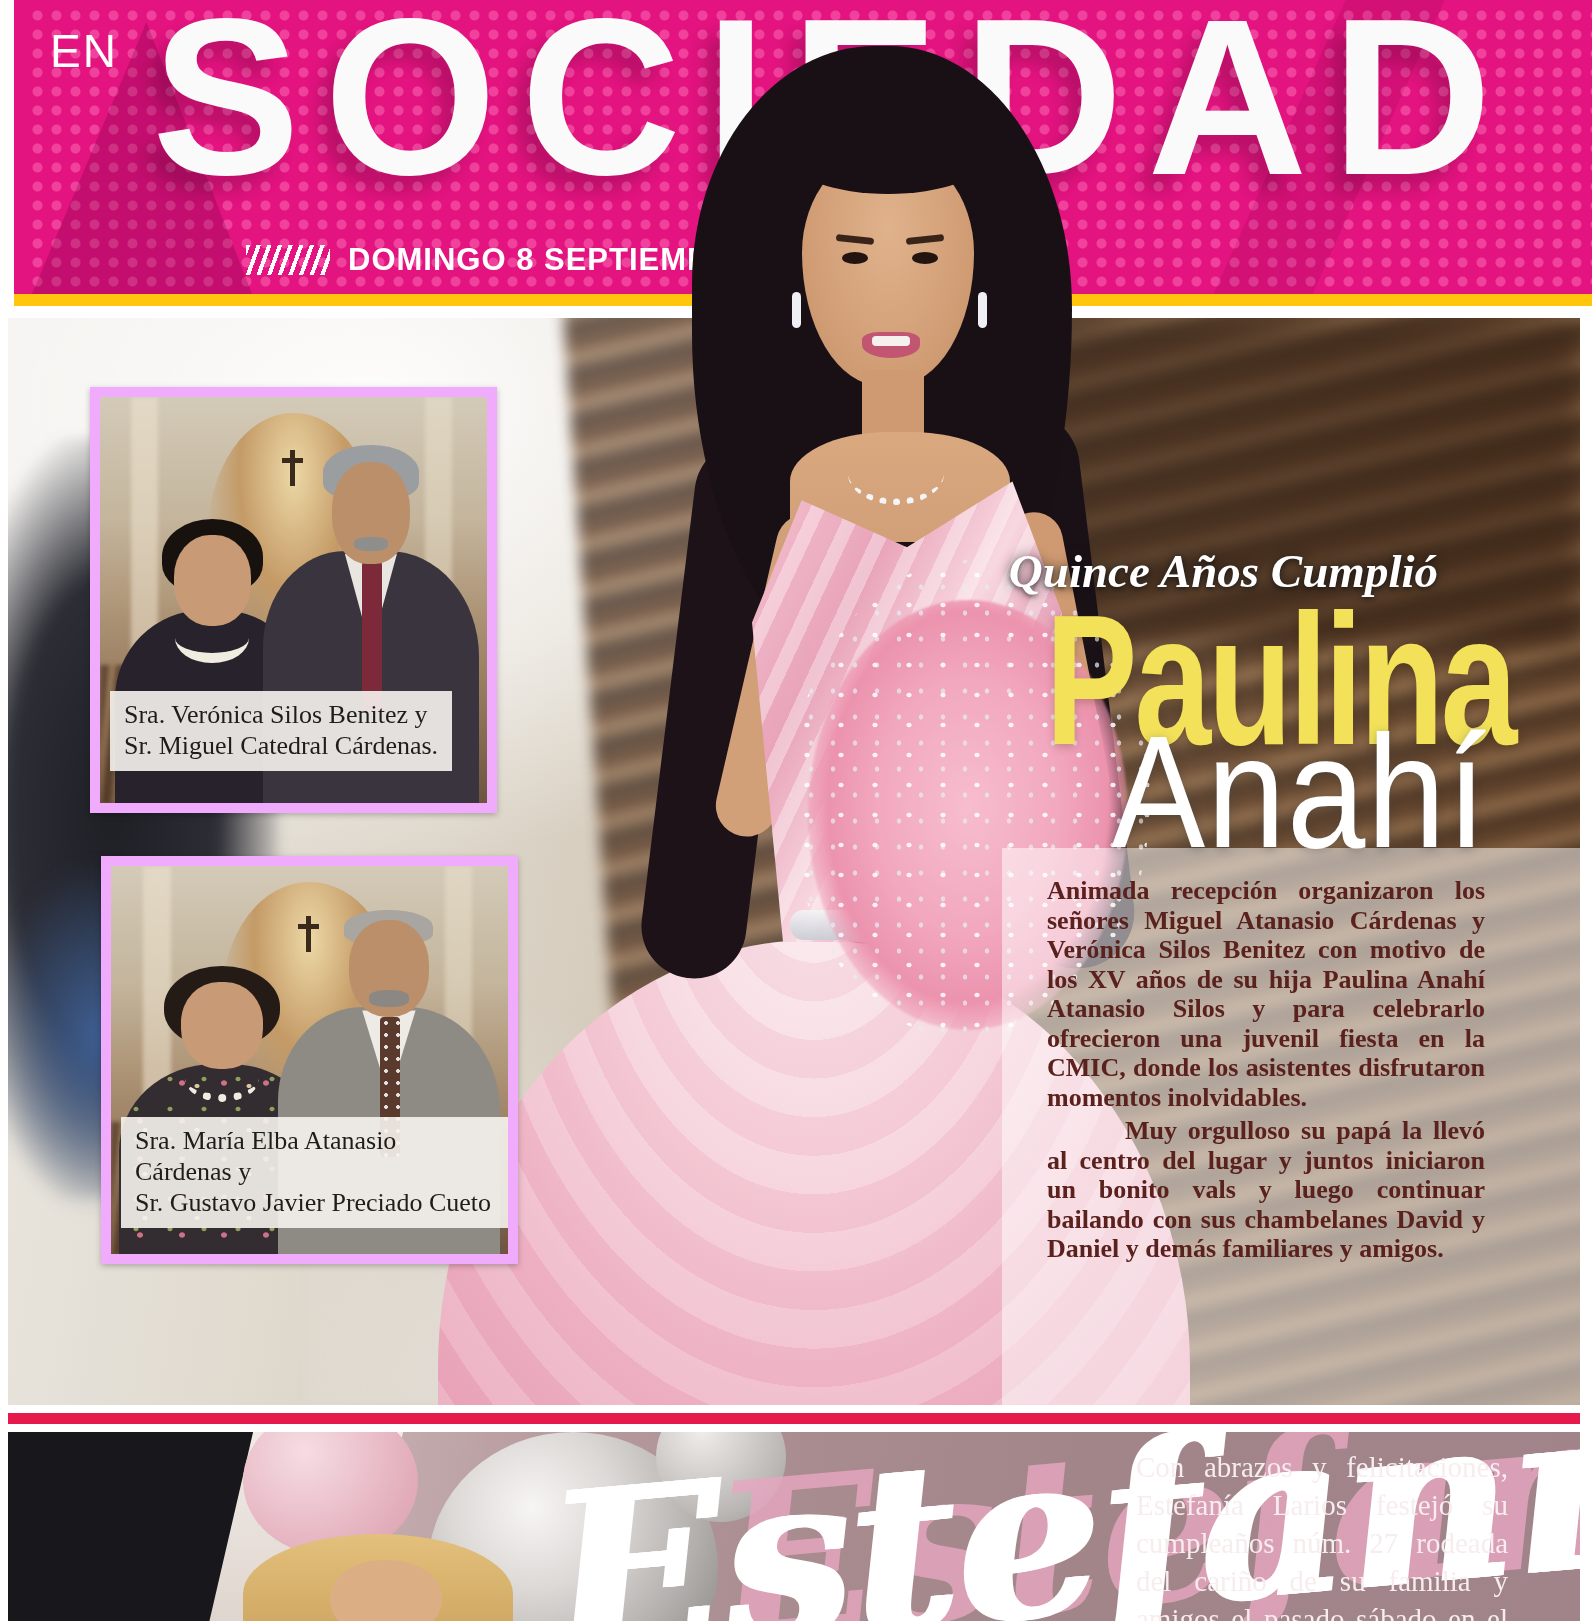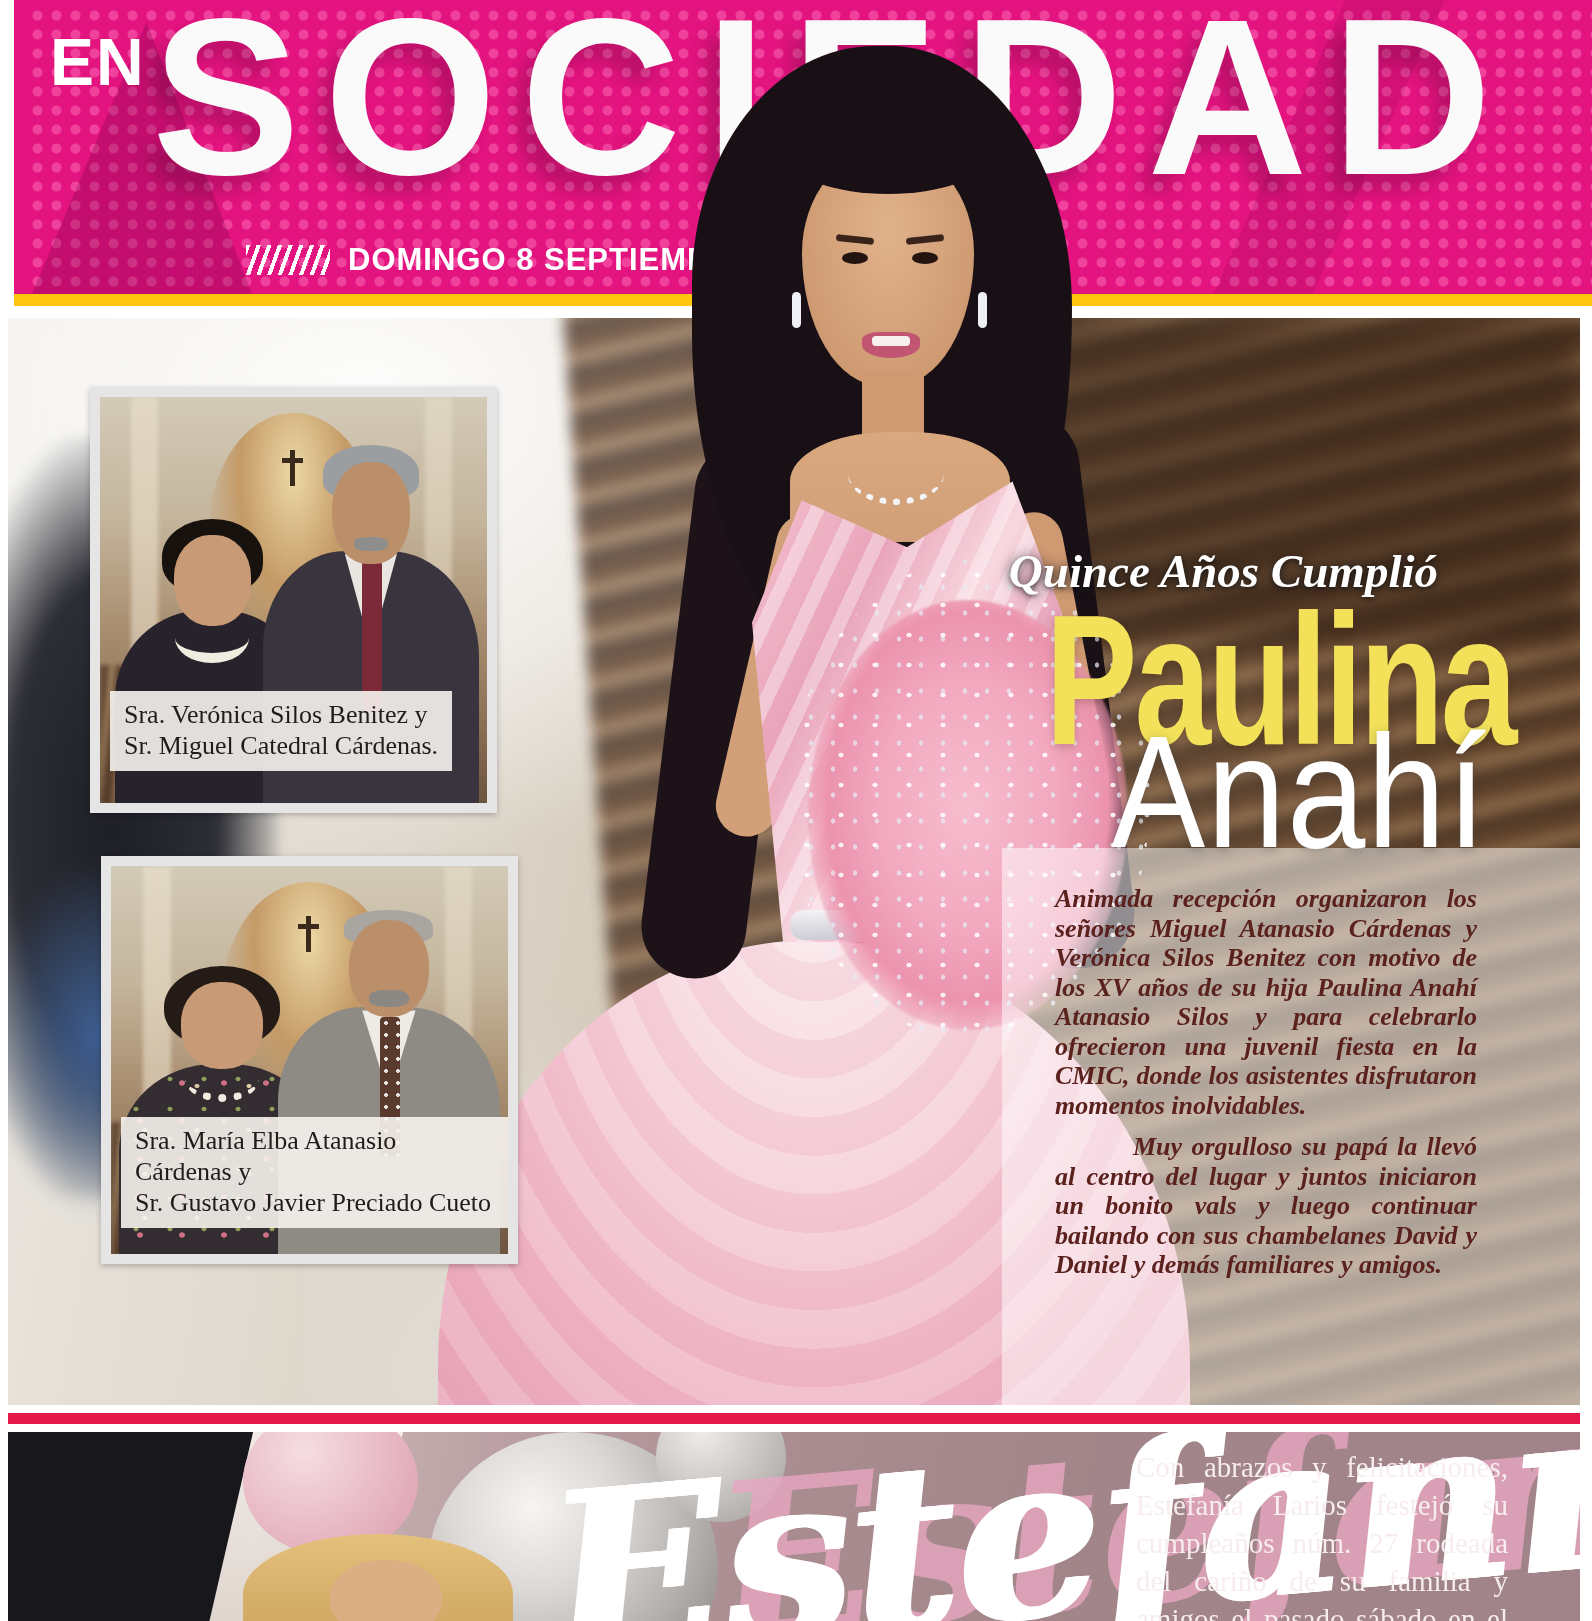--- a/index.html
+++ b/index.html
@@ -8,21 +8,21 @@
 
   
   .masthead{position:absolute;left:14px;top:0;width:1578px;height:294px;background:#E3137F;overflow:hidden;z-index:1;}
   .dots{position:absolute;inset:6px 0 0 14px;
         background-image:radial-gradient(circle,rgba(255,122,190,.45) 4.5px,rgba(255,122,190,0) 5.5px);
         background-size:19px 19px;}
   .diag1{position:absolute;left:18px;top:22px;width:220px;height:272px;background:rgba(110,0,66,.26);
          clip-path:polygon(52% 0,100% 100%,0 100%);}
   .diag2{position:absolute;left:1150px;top:0;width:330px;height:294px;background:rgba(110,0,66,.14);
          clip-path:polygon(55% 0,85% 0,45% 100%,15% 100%);}
-  .kicker{position:absolute;left:36px;top:24px;font-size:66px;font-weight:bold;color:#fff;letter-spacing:2px;}
+  .kicker{position:absolute;left:36px;top:24px;font-size:46px;font-weight:normal;color:#fff;letter-spacing:2px;}
   .mast-title{position:absolute;left:138px;top:-14px;margin:0;font-size:222px;line-height:1;font-weight:bold;
          color:#fbfafa;letter-spacing:24px;text-shadow:-14px 16px 18px rgba(0,0,0,.18);}
   .dateline{position:absolute;left:232px;top:242px;display:flex;align-items:center;gap:18px;}
   .stripes{width:84px;height:30px;background:repeating-linear-gradient(110deg,#fff 0 4px,transparent 4px 10px);}
   .date{font-size:31px;font-weight:bold;color:#fff;letter-spacing:1px;}
   .yellow-bar{position:absolute;left:14px;top:294px;width:1578px;height:12px;background:#FFC60D;z-index:1;}
 
   
   .main-photo{position:absolute;left:8px;top:318px;width:1572px;height:1087px;overflow:hidden;z-index:2;
       background:linear-gradient(100deg,#ece9e3 0%,#ddd6ca 30%,#cfc3b1 50%,#b49c7e 70%,#937758 88%,#7d6145 100%);}
@@ -83,25 +83,25 @@
   .text-backdrop{position:absolute;left:1002px;top:848px;width:578px;height:557px;background:rgba(255,255,255,.52);z-index:6;}
   .headline{position:absolute;left:900px;top:500px;width:588px;text-align:right;z-index:8;}
   .eyebrow{font-family:"Liberation Serif",serif;font-style:italic;font-weight:600;font-size:47px;color:#fff;
       padding-right:50px;text-shadow:0 0 12px rgba(30,30,30,.8),0 2px 4px rgba(0,0,0,.45);margin-top:44px;}
   .name1{display:block;font-size:186px;font-weight:bold;color:#F2E159;line-height:.88;letter-spacing:-4px;
       transform:scaleX(.74);transform-origin:100% 50%;margin-right:28px;text-shadow:0 3px 10px rgba(60,40,0,.25);}
   .name2{display:block;font-size:160px;font-weight:400;color:#fff;line-height:.8;letter-spacing:2px;
       transform:scaleX(.88);transform-origin:100% 0;margin-top:-34px;text-shadow:0 2px 10px rgba(60,60,60,.35);}
   .article{position:absolute;left:1043px;top:872px;width:446px;z-index:8;font-family:"Liberation Serif",serif;
       font-weight:bold;font-size:26px;line-height:29.5px;color:#5A211D;text-align:justify;}
-  .article p{margin:12px;font-style:italic;}
+  .article p{margin:4px;}
   .article p.ind{text-indent:78px;}
 
   
-  .frame{position:absolute;background:#e5e5e5;padding:10px;z-index:7;box-shadow:0 2px 6px rgba(0,0,0,.25);}
+  .frame{position:absolute;background:#f0abfc;padding:10px;z-index:7;box-shadow:0 2px 6px rgba(0,0,0,.25);}
   .f1{left:90px;top:387px;width:387px;height:406px;}
   .f2{left:95px;top:850px;width:397px;height:388px;}
   .ph{position:relative;width:100%;height:100%;overflow:hidden;}
   .ph div{position:absolute;}
   .ph-bg{inset:0;background:linear-gradient(180deg,#d3cab8 0%,#c4b59c 30%,#ab9173 55%,#8f7356 78%,#6d543f 100%);}
   .ph-glow{left:28%;top:4%;width:44%;height:60%;border-radius:50% 50% 0 0;
       background:radial-gradient(ellipse at 50% 25%,#ecd8a6 0%,#c49a66 45%,rgba(122,90,58,0) 75%);}
   .cross{left:49%;top:13%;width:5px;height:36px;background:#3a2a1c;}
   .cross::after{content:"";position:absolute;left:-8px;top:8px;width:21px;height:5px;background:#3a2a1c;}
   .colL{left:8%;top:0;width:7%;height:70%;background:rgba(238,228,208,.55);filter:blur(2px);}

